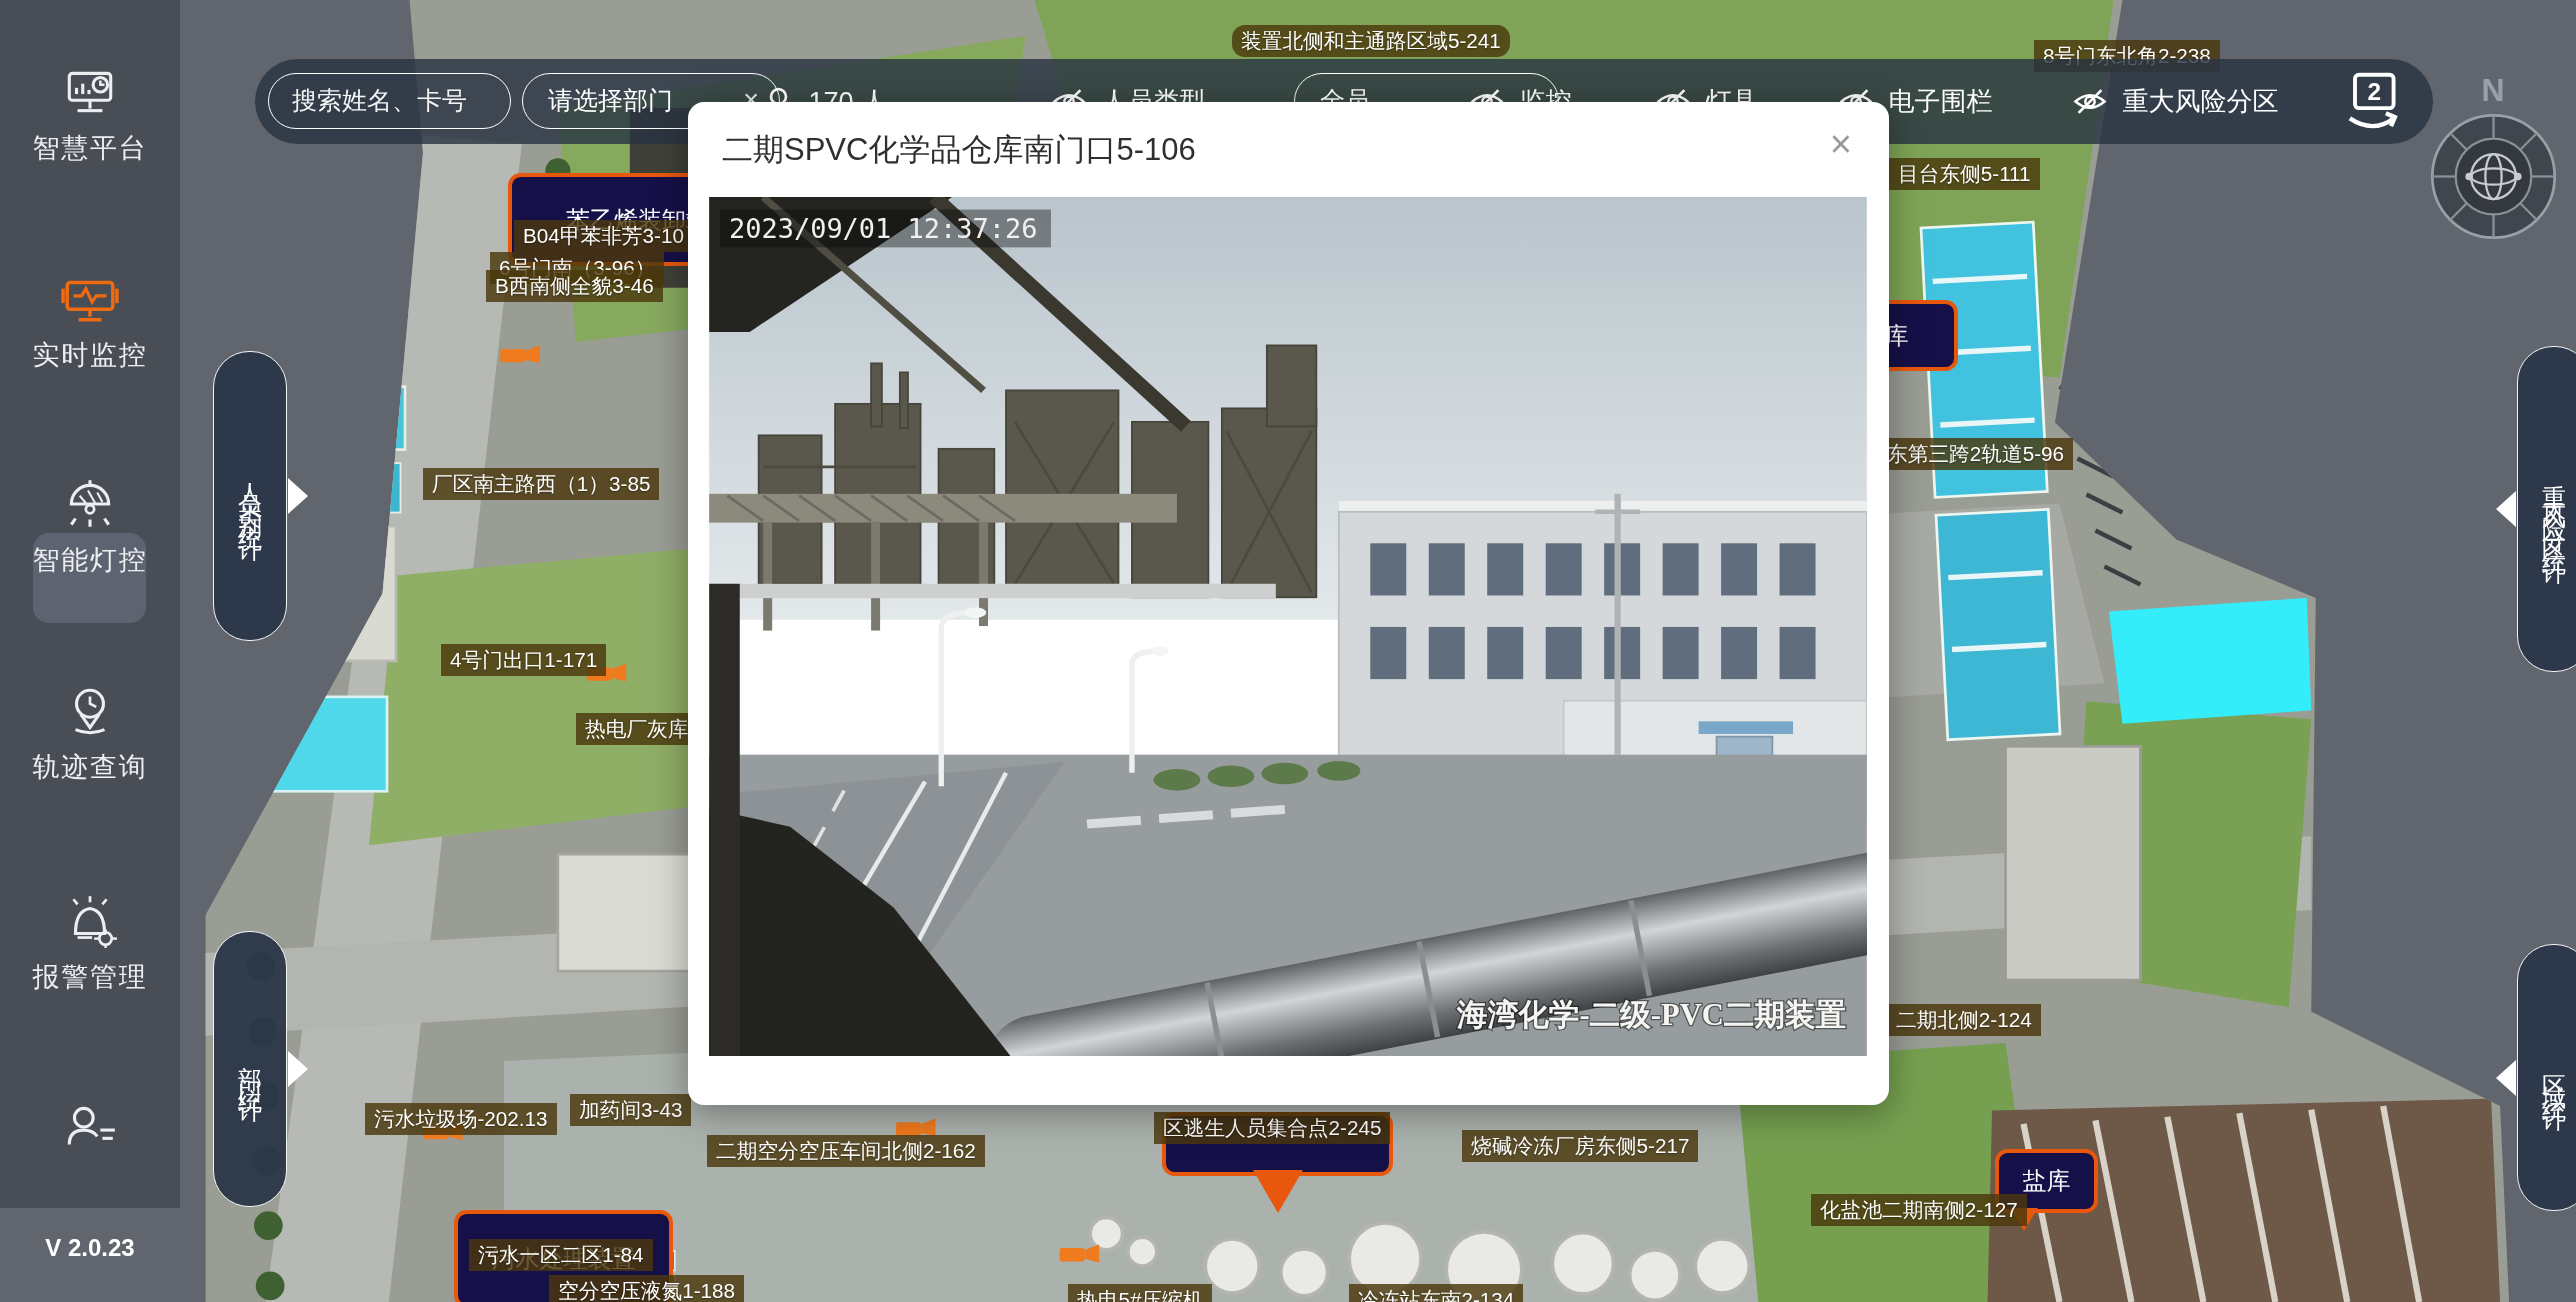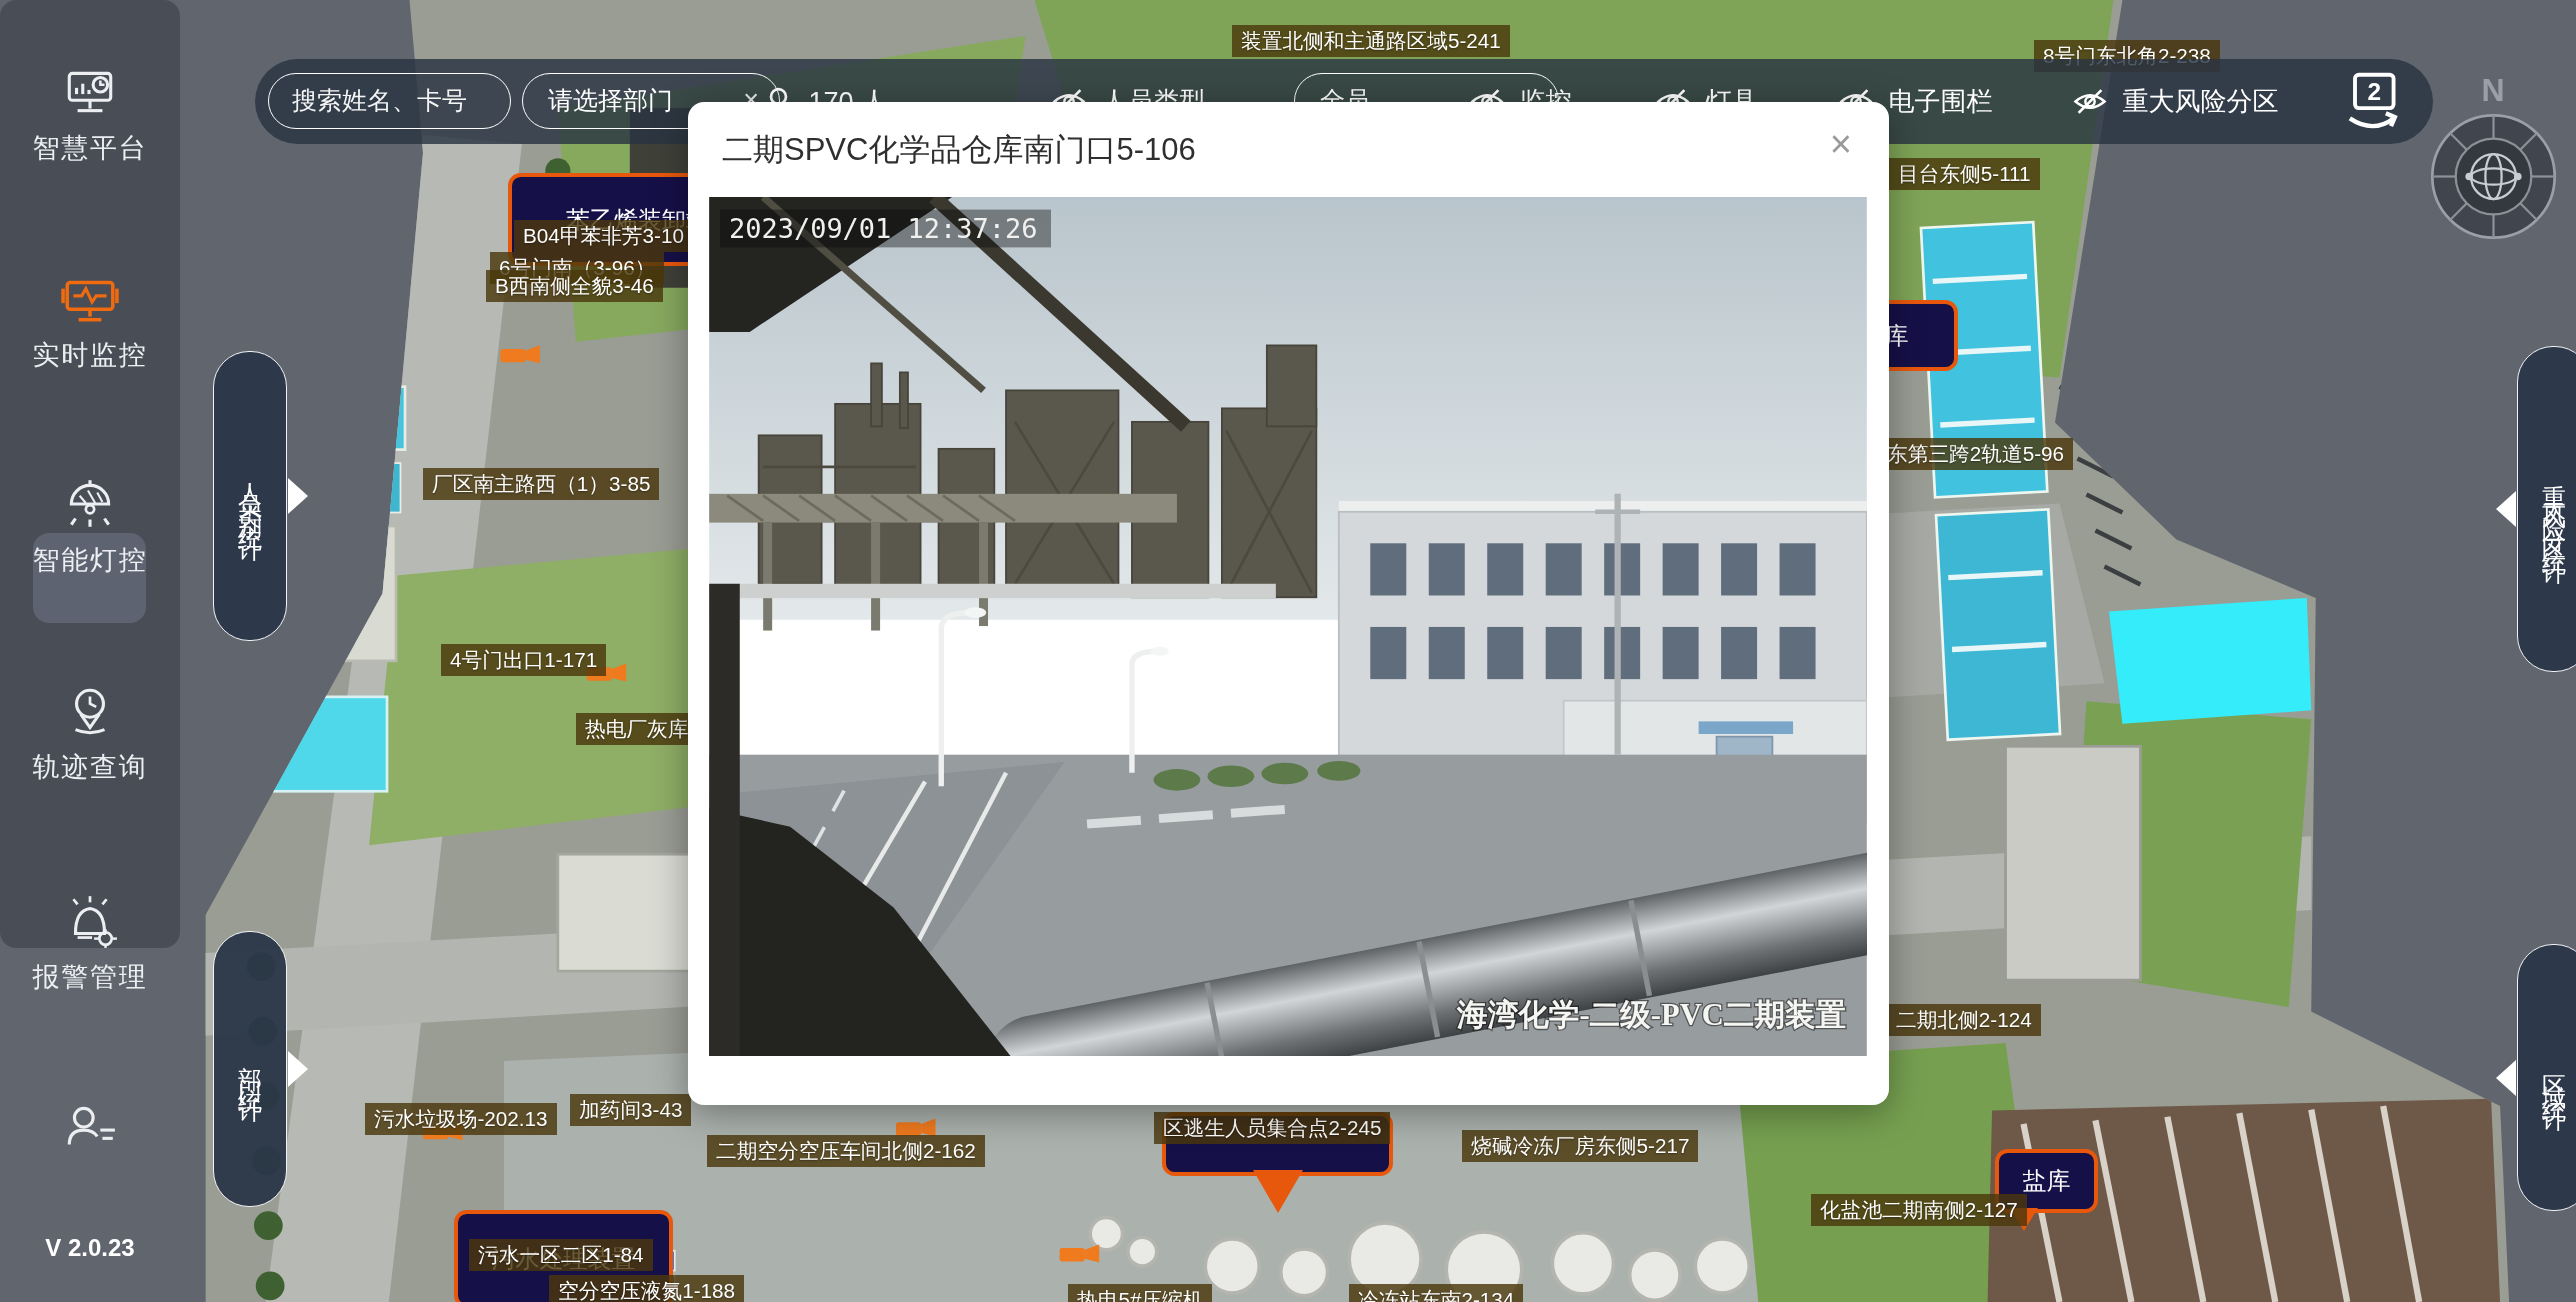--- a/index.html
+++ b/index.html
@@ -16,22 +16,22 @@
   .map-callout{position:absolute;z-index:1;background:#161048;border:4.5px solid #e8580c;
                border-radius:12.6px;color:#fff;font-size:24px;display:flex;
                align-items:center;justify-content:center;white-space:nowrap;}
   .map-callout .pointer{position:absolute;bottom:-41px;width:0;height:0;
                border-left:25px solid transparent;border-right:25px solid transparent;
                border-top:43px solid #e8580c;}
   .map-callout .pointer.small{bottom:-21.6px;border-left:14.4px solid transparent;
                border-right:14.4px solid transparent;border-top:23.4px solid #e8580c;}
 
   
-  #sidebar{position:absolute;left:0;top:0;width:180px;height:948px;z-index:6;
-           background:rgba(72,77,86,0.97);border-radius:16px;}
+  #sidebar{position:absolute;left:0;top:0;width:180px;height:1208px;z-index:6;
+           background:rgba(72,77,86,0.97);}
   .side-item{position:absolute;left:0;width:180px;text-align:center;color:#eceef1;}
   .side-item .ic{display:block;margin:0 auto;}
   .side-item .lbl{display:block;margin-top:9px;font-size:27px;letter-spacing:1.8px;}
   .side-hl{position:absolute;left:33px;top:263px;width:113px;height:90px;
            background:#5d6370;border-radius:16px;z-index:-1;}
   #version{position:absolute;left:0;top:1234px;width:180px;text-align:center;
            color:#fff;font-size:24px;font-weight:bold;}
 
   
   #toolbar{position:absolute;left:255px;top:59px;width:2178px;height:85px;z-index:4;
@@ -202,21 +202,21 @@
   <div id="map-labels">
       <div class="map-callout" style="left: 508px; top: 173px; width: 252px; height: 85px; z-index: 1;">
         <span>苯乙烯装卸站</span>
       </div>
       <div class="map-tag" style="left: 514px; top: 220px; z-index: 2;"><span>B04甲苯非芳3-10</span></div>
       <div class="map-tag" style="left: 490px; top: 252px; z-index: 2;"><span>6号门南（3-96）</span></div>
       <div class="map-tag" style="left: 486px; top: 270px; z-index: 2;"><span>B西南侧全貌3-46</span></div>
       <div class="map-tag" style="left: 423px; top: 468px; z-index: 2;"><span>厂区南主路西（1）3-85</span></div>
       <div class="map-tag" style="left: 441px; top: 644px; z-index: 2;"><span>4号门出口1-171</span></div>
       <div class="map-tag" style="left: 576px; top: 713px; z-index: 2;"><span>热电厂灰库</span></div>
-      <div class="map-tag" style="left: 1232px; top: 25px; z-index: 2;"><span>装置北侧和主通路区域5-241</span></div>
+      <div class="map-tag" style="left: 1232px; top: 25px; z-index: 2; border-radius: 13px;"><span>装置北侧和主通路区域5-241</span></div>
       <div class="map-tag" style="left: 2034px; top: 40px; z-index: 2;"><span>8号门东北角2-238</span></div>
       <div class="map-tag" style="left: 1889px; top: 158px; z-index: 2;"><span>目台东侧5-111</span></div>
       <div class="map-callout" style="left: 1835px; top: 300px; width: 115px; height: 63px; z-index: 1;">
         <span>库</span>
       </div>
       <div class="map-tag" style="left: 1878px; top: 438px; z-index: 2;"><span>东第三跨2轨道5-96</span></div>
       <div class="map-tag" style="left: 1887px; top: 1004px; z-index: 2;"><span>二期北侧2-124</span></div>
       <div class="map-tag" style="left: 365px; top: 1103px; z-index: 2;"><span>污水垃圾场-202.13</span></div>
       <div class="map-tag" style="left: 570px; top: 1094px; z-index: 2;"><span>加药间3-43</span></div>
       <div class="map-tag" style="left: 707px; top: 1135px; z-index: 2;"><span>二期空分空压车间北侧2-162</span></div>

